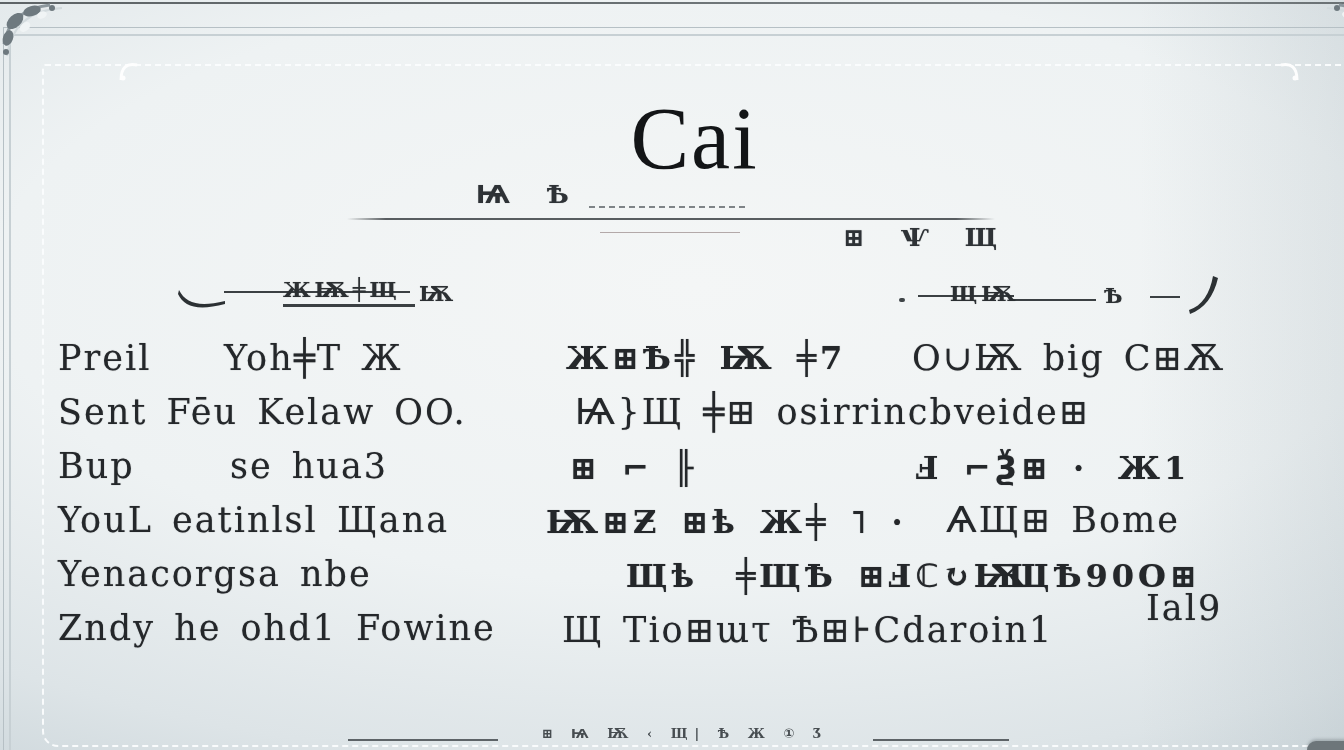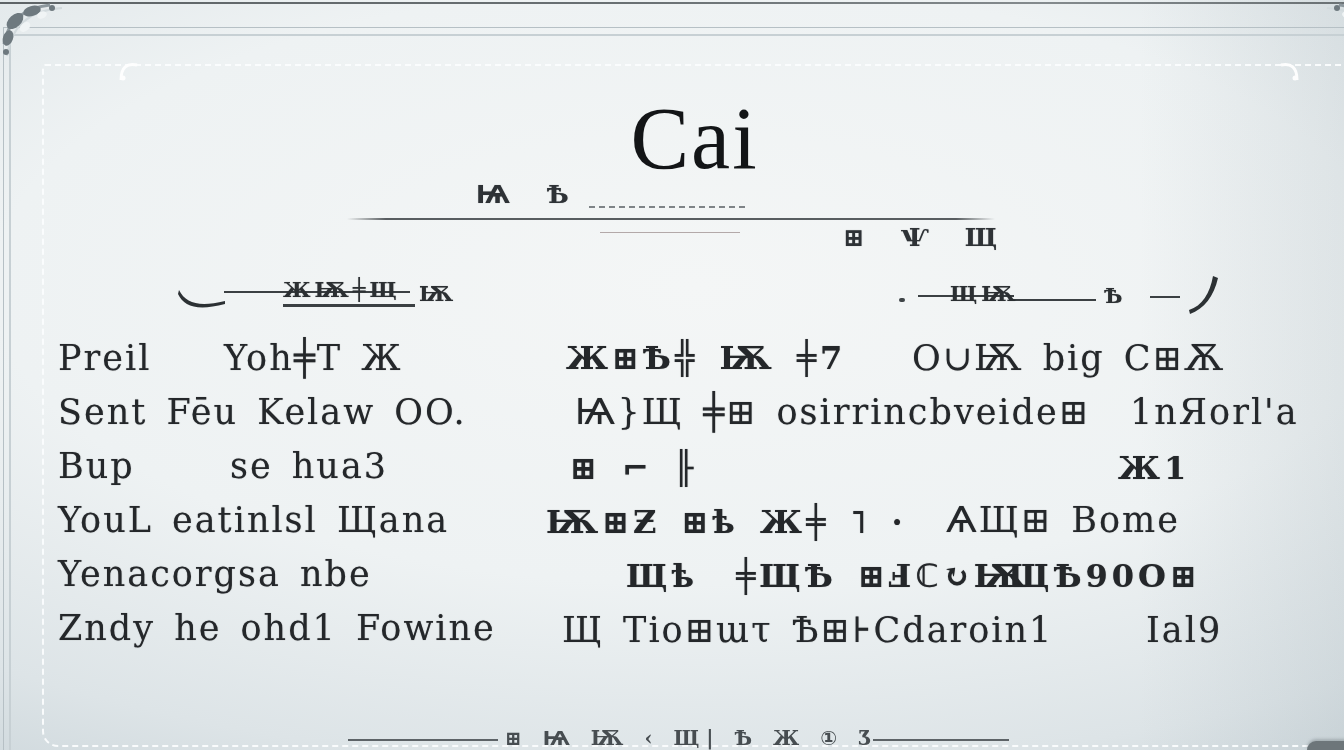--- a/index.html
+++ b/index.html
@@ -43,21 +43,21 @@
   .hdr-label{position:absolute;font-size:21px;font-weight:700;color:#2b2f32;
     letter-spacing:4px;z-index:2;text-shadow:0 0 1px rgba(40,44,48,.4);}
   .hdr-dot{position:absolute;width:6px;height:4px;background:#3f4447;border-radius:2px;}
   .swash{position:absolute;z-index:2;}
   
   .cell{position:absolute;font-size:35px;color:#24272a;letter-spacing:2px;word-spacing:6px;
     white-space:nowrap;text-shadow:0 0 1px rgba(35,38,41,.45);}
   .cell.g{font-size:32px;font-weight:700;letter-spacing:4px;}
   
   .footer-glyphs{position:absolute;left:505px;top:726px;width:360px;text-align:center;
-    font-size:20px;font-weight:600;letter-spacing:7px;color:#474d51;white-space:nowrap;}
+    font-size:13px;font-weight:600;letter-spacing:7px;color:#474d51;white-space:nowrap;}
   .footer-rule{position:absolute;top:739px;height:2px;background:#5d6367;}
 </style>
 </head>
 <body>
 
 <div class="canvas">
 
   <div class="top-dark-line"></div>
   <div class="frame-a"></div>
   <div class="frame-b"></div>
@@ -138,37 +138,37 @@
     </svg>
   </span>
 
   <div class="cell" style="left:58px;top:338px;">Preil</div>
   <div class="cell" style="left:224px;top:338px;">Yoh╪T Ж</div>
   <div class="cell g" style="left:566px;top:323px;margin-top:16px;">Ж⊞Ѣ╬ Ѭ ╪7</div>
   <div class="cell" style="left:912px;top:338px;">O∪Ѭ big C⊞Ѫ</div>
 
   <div class="cell" style="left:575px;top:392px;">Ѩ}Щ ╪⊞ osirrincbveide⊞</div>
   <div class="cell" style="left:58px;top:392px;">Sent Fēu Kelaw OO.</div>
-  <div class="cell" style="left:1130px;top:392px;">1nЯorl'a</div>
 
   <div class="cell" style="left:58px;top:446px;">Bup</div>
   <div class="cell" style="left:230px;top:446px;">se hua3</div>
   <div class="cell g" style="left:570px;top:449px;">⊞ ⌐ ╟</div>
+  <div class="cell g" style="left:916px;top:449px;">Ⅎ ⌐Ѯ⊞ ·</div>
   <div class="cell g" style="left:1118px;top:449px;">Ж1</div>
 
   <div class="cell g" style="left:546px;top:503px;">Ѭ⊞Ƶ ⊞ѣ Ж╪ ˥ ·</div>
   <div class="cell" style="left:58px;top:500px;">YouL eatinlsl Щana</div>
   <div class="cell" style="left:946px;top:500px;">ѦЩ⊞ Bome</div>
 
   <div class="cell" style="left:58px;top:554px;">Yenacorgsa nbe</div>
   <div class="cell g" style="left:626px;top:557px;">Щѣ</div>
   <div class="cell g" style="left:736px;top:557px;">╪ЩѢ ⊞Ⅎℂ↻Ѭ</div>
   <div class="cell g" style="left:1008px;top:557px;">ЩѢ90O⊞</div>
 
   <div class="cell" style="left:58px;top:608px;">Zndy he ohd1 Fowine</div>
   <div class="cell" style="left:562px;top:610px;">Щ Tio⊞ɯτ Ѣ⊞⊦Cdaroin1</div>
-  <div class="cell" style="left:1146px;top:610px;">Ial9</div>
+  <div class="cell" style="left:1146px;top:588px;">Ial9</div>
 
   <div class="footer-rule" style="left:348px;width:150px;"></div>
   <div class="footer-glyphs">⊞ Ѩ Ѭ ‹ Щ| Ѣ Ж ① Ʒ</div>
   <div class="footer-rule" style="left:873px;width:136px;"></div>
 
 </div>
 
 </body></html>

